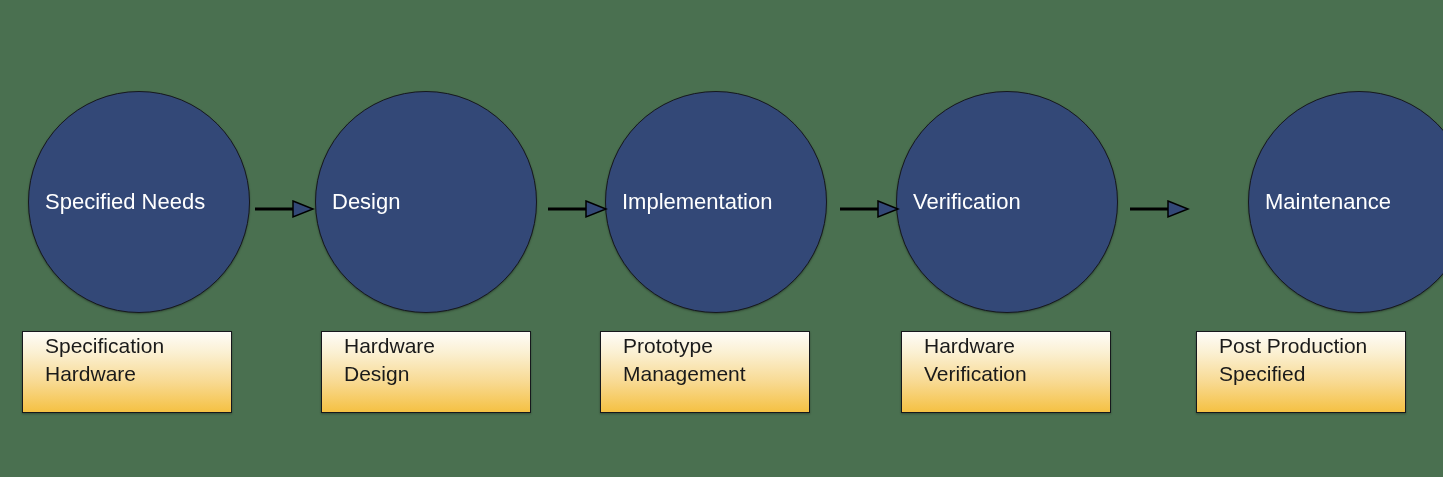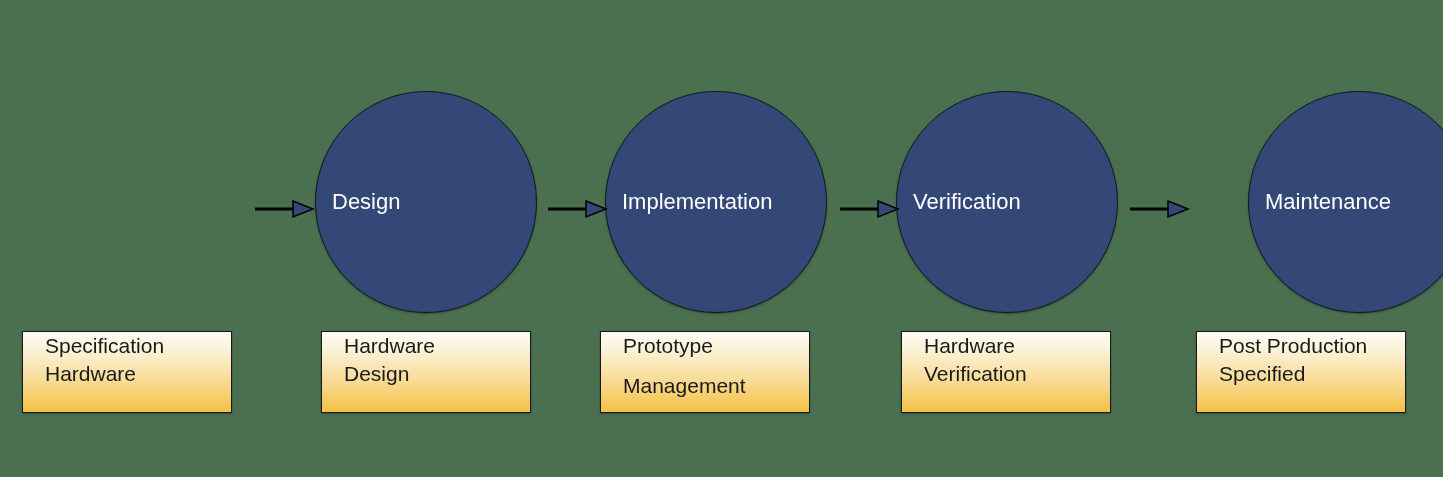--- a/index.html
+++ b/index.html
@@ -63,20 +63,23 @@
     font-size: 21px;
     line-height: 1.32;
     white-space: nowrap;
   }
 </style>
 </head>
 <body>
 
 <div id="diagram">
 
+  <div class="stage-circle" style="left:28px; top:91px; width:222px; height:222px;">
+    <span class="stage-label">Specified Needs</span>
+  </div>
 
   <div class="stage-circle" style="left:315px; top:91px; width:222px; height:222px;">
     <span class="stage-label">Design</span>
   </div>
 
   <div class="stage-circle" style="left:605px; top:91px; width:222px; height:222px;">
     <span class="stage-label">Implementation</span>
   </div>
 
   <div class="stage-circle" style="left:896px; top:91px; width:222px; height:222px;">
@@ -110,21 +113,21 @@
   <div class="deliverable-box" style="left:22px; top:331px; width:210px; height:82px;">
     <span class="box-line">Specification</span>
     <span class="box-line">Hardware</span>
   </div>
 
   <div class="deliverable-box" style="left:321px; top:331px; width:210px; height:82px;">
     <span class="box-line">Hardware</span>
     <span class="box-line">Design</span>
   </div>
 
-  <div class="deliverable-box" style="left:600px; top:331px; width:210px; height:82px;gap:12px;">
+  <div class="deliverable-box" style="left:600px; top:331px; width:210px; height:82px;">
     <span class="box-line">Prototype</span>
     <span class="box-line">Management</span>
   </div>
 
   <div class="deliverable-box" style="left:901px; top:331px; width:210px; height:82px;">
     <span class="box-line">Hardware</span>
     <span class="box-line">Verification</span>
   </div>
 
   <div class="deliverable-box" style="left:1196px; top:331px; width:210px; height:82px;">

